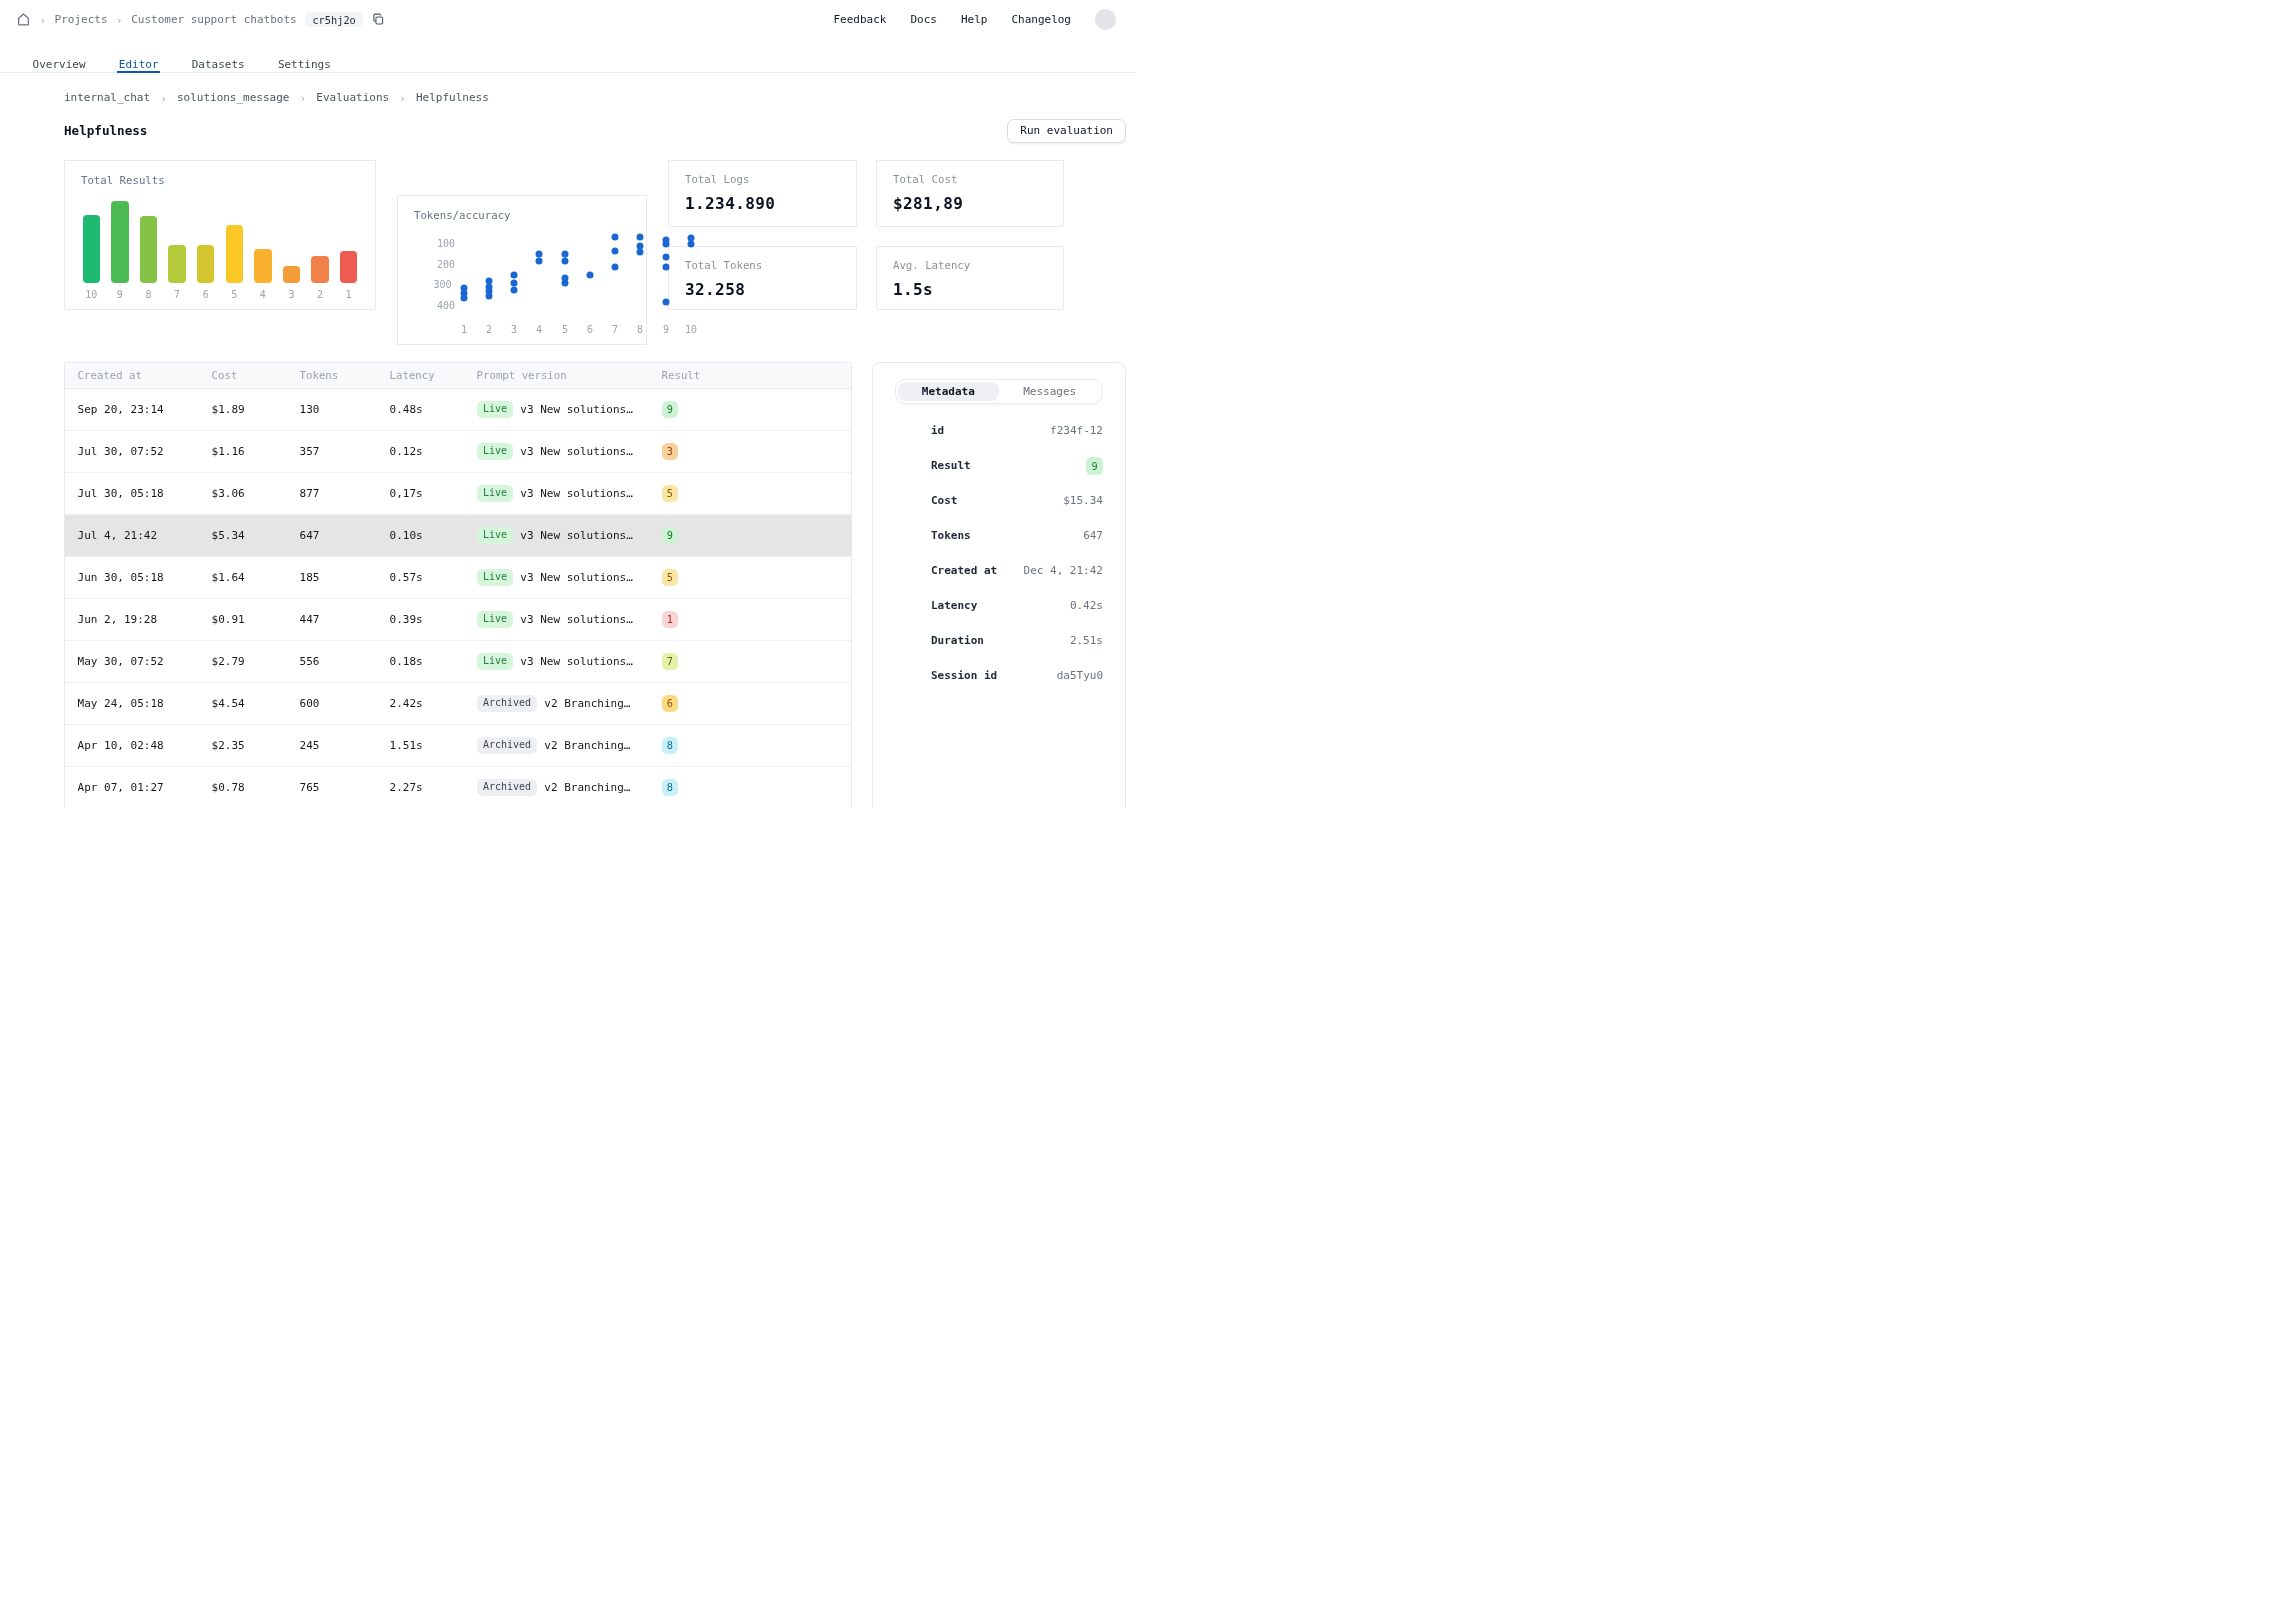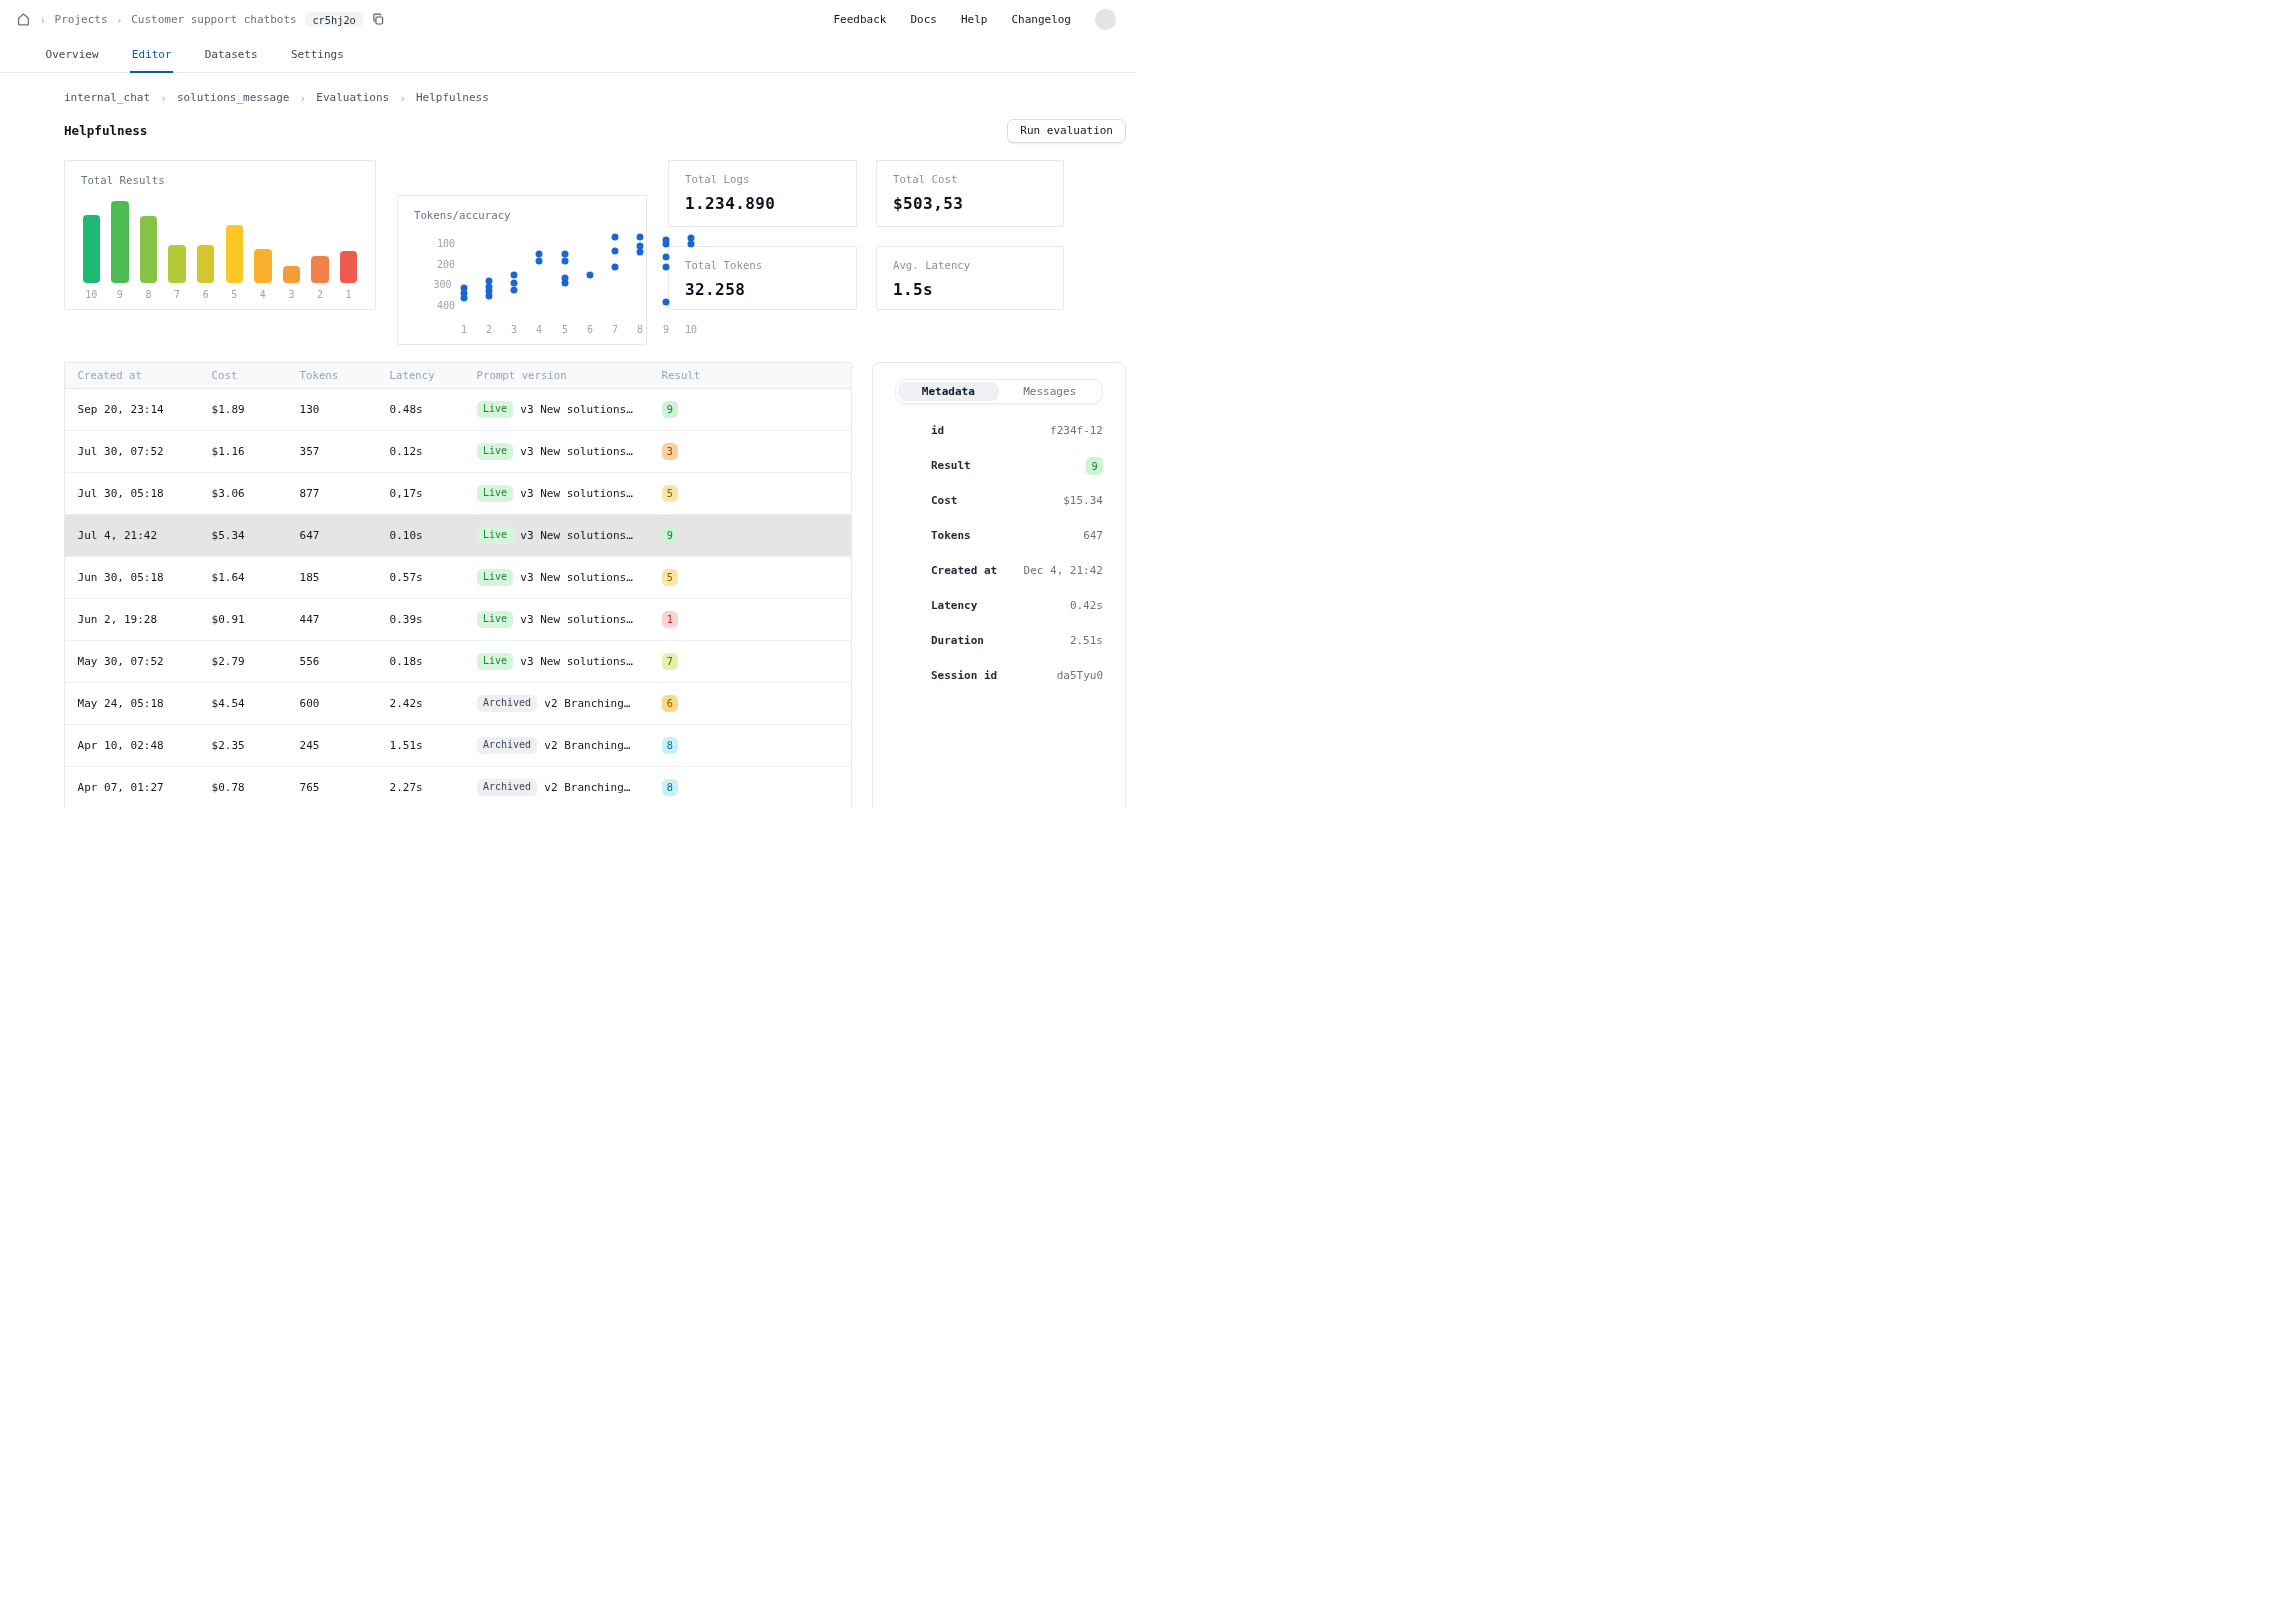--- a/index.html
+++ b/index.html
@@ -14,21 +14,21 @@
     padding:0 20.5px 0 16px; }
   .tb-left { display:flex; align-items:center; gap:8.7px; }
   .crumb-sep { color:#9ca3af; font-size:10.3px; }
   .crumb-link { color:#6b7280; font-size:11px; cursor:pointer; }
   .proj-badge { background:#f3f4f6; border-radius:4.7px; padding:1.6px 7px; font-size:10.3px; color:#1f2937; }
   .icon-btn { display:inline-flex; align-items:center; cursor:pointer; }
   .tb-right { display:flex; align-items:center; gap:24px; }
   .tb-link { color:#111827; font-size:11px; cursor:pointer; }
   .avatar { width:20.5px; height:20.5px; border-radius:50%; background:#e2e4e8; cursor:pointer; }
   
-  .tabbar { display:flex; gap:30px; padding-left:44px; border-bottom:0.8px solid #e8eaed; height:34px; }
+  .tabbar { display:flex; gap:30px; padding-left:31px; border-bottom:0.8px solid #e8eaed; height:34px;align-items:flex-end; }
   .tab { font-size:11px; color:#3f4754; display:flex; align-items:center; padding:0 1.6px;
     border-bottom:2.4px solid transparent; margin-bottom:-0.8px; cursor:pointer; }
   .tab.active { color:#0e59a9; border-bottom-color:#0e59a9; }
   
   .main { margin-left:64px; width:1062px; position:relative; }
   .crumb2 { margin-top:16.6px; display:flex; align-items:flex-end; gap:10.3px; font-size:11px; color:#4b5563; line-height:16px; }
   .section-head { margin-top:13.4px; height:24px; display:flex; align-items:center; justify-content:space-between; }
   .page-title { font-size:12.6px; font-weight:bold; color:#0b1220; }
   .btn { background:#fff; border:0.8px solid #d8dbe0; border-radius:7px; padding:4.7px 12px;
     font-family:inherit; font-size:11px; color:#111827; cursor:pointer;
@@ -243,21 +243,21 @@
         </div>
     </div>
 
     <div class="stats-grid" id="stats-grid">
         <div class="card stat-card">
           <div class="stat-label">Total Logs</div>
           <div class="stat-value">1.234.890</div>
         </div>
         <div class="card stat-card">
           <div class="stat-label">Total Cost</div>
-          <div class="stat-value">$503,53</div>
+          <div class="stat-value">$281,89</div>
         </div>
         <div class="card stat-card">
           <div class="stat-label">Total Tokens</div>
           <div class="stat-value">32.258</div>
         </div>
         <div class="card stat-card">
           <div class="stat-label">Avg. Latency</div>
           <div class="stat-value">1.5s</div>
         </div>
       </div>

